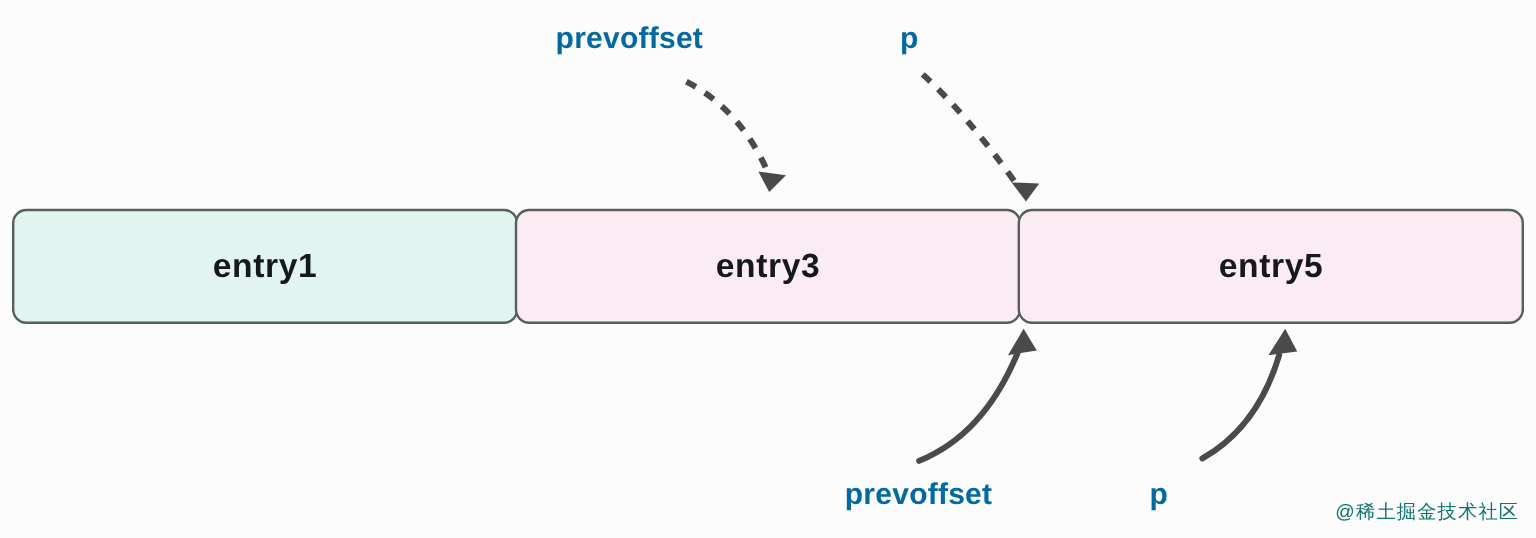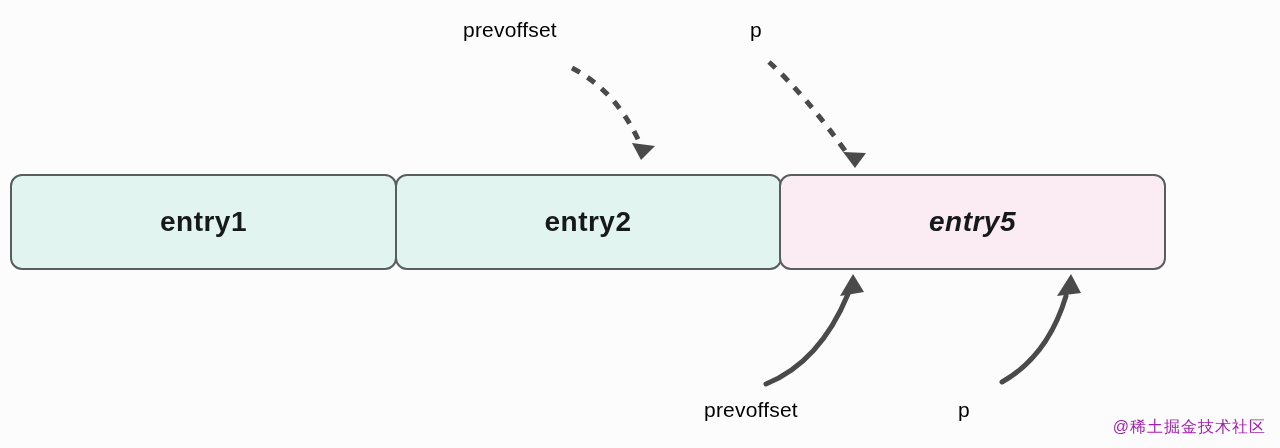--- a/index.html
+++ b/index.html
@@ -17,52 +17,52 @@
   #stage {
     position: relative;
     width: 1280px;
     height: 448px;
   }
   
   .entry-row {
     position: absolute;
     left: 10px;
     top: 174px;
-    width: 1156px;
+    width: 1260px;
     height: 96px;
     display: flex;
     align-items: stretch;
   }
   .entry-box {
     flex: 1 1 0;
     border: 2.5px solid #585e5e;
     border-radius: 12px;
     display: flex;
     align-items: center;
     justify-content: center;
     box-sizing: border-box;
     margin-right: -2.5px;
     position: relative;
   }
-  .entry-box:last-child { margin-right: 0; font-style: italic; }
+  .entry-box:last-child { margin-right: 0; }
   .entry-box.mint { background: #e2f4f0; }
   .entry-box.pink { background: #fbebf3; }
   .entry-label {
     font-size: 28px;
     font-weight: bold;
     color: #16191c;
     letter-spacing: 0.5px;
     white-space: nowrap;
   }
   
   .anno-label {
     position: absolute;
-    font-size: 21px;
-    font-weight: normal;
-    color: #000000;
+    font-size: 25px;
+    font-weight: bold;
+    color: #0369a1;
     white-space: nowrap;
     letter-spacing: 0.2px;
   }
   #label-prevoffset-top { left: 463px; top: 18px; }
   #label-p-top          { left: 750px; top: 18px; }
   #label-prevoffset-bot { left: 704px; top: 398px; }
   #label-p-bot          { left: 958px; top: 398px; }
 
   
   #arrows {
@@ -71,40 +71,40 @@
     width: 1280px;
     height: 448px;
     pointer-events: none;
   }
   
   #watermark {
     position: absolute;
     right: 14px;
     bottom: 10px;
     font-size: 16px;
-    color: #a21caf;
+    color: #0f766e;
     white-space: nowrap;
     letter-spacing: 1px;
   }
 </style>
 </head>
 <body>
 
 <div id="stage">
 
   <div class="anno-label" id="label-prevoffset-top">prevoffset</div>
 
   <div class="anno-label" id="label-p-top">p</div>
 
   <div class="entry-row">
     <div class="entry-box mint">
       <span class="entry-label">entry1</span>
     </div>
-    <div class="entry-box mint">
-      <span class="entry-label">entry2</span>
+    <div class="entry-box pink">
+      <span class="entry-label">entry3</span>
     </div>
     <div class="entry-box pink">
       <span class="entry-label">entry5</span>
     </div>
   </div>
 
   <div class="anno-label" id="label-prevoffset-bot">prevoffset</div>
 
   <div class="anno-label" id="label-p-bot">p</div>
 

